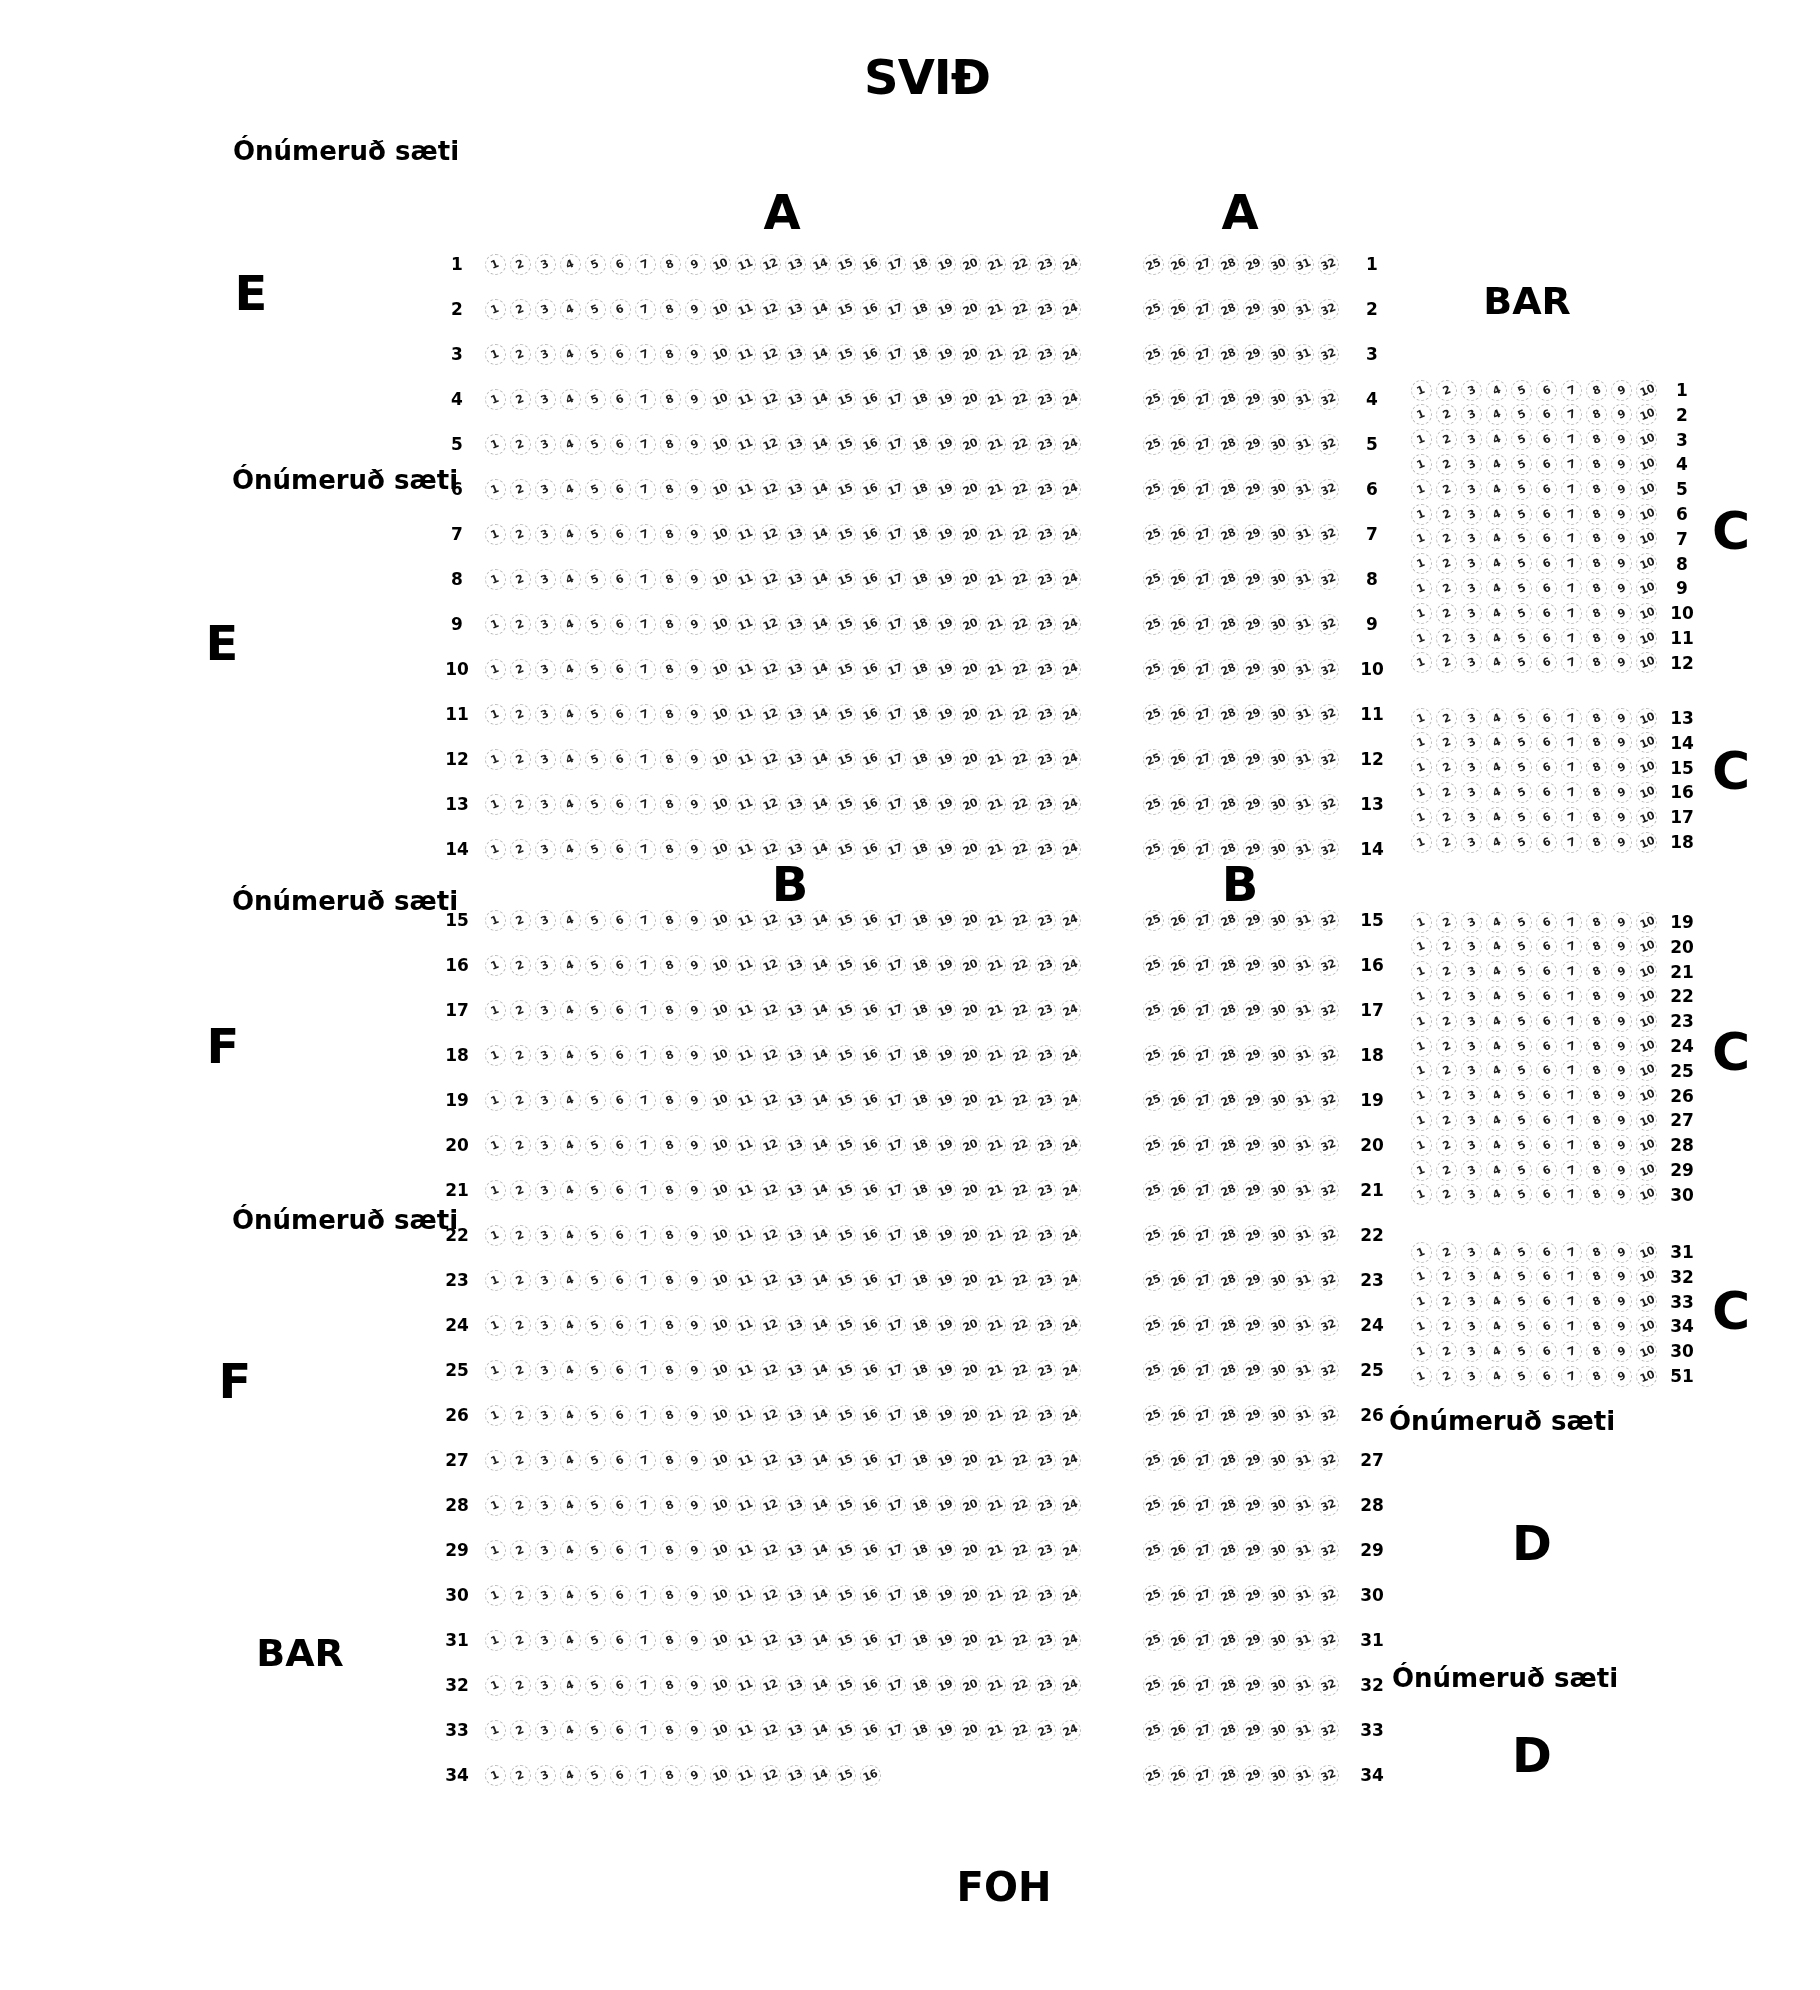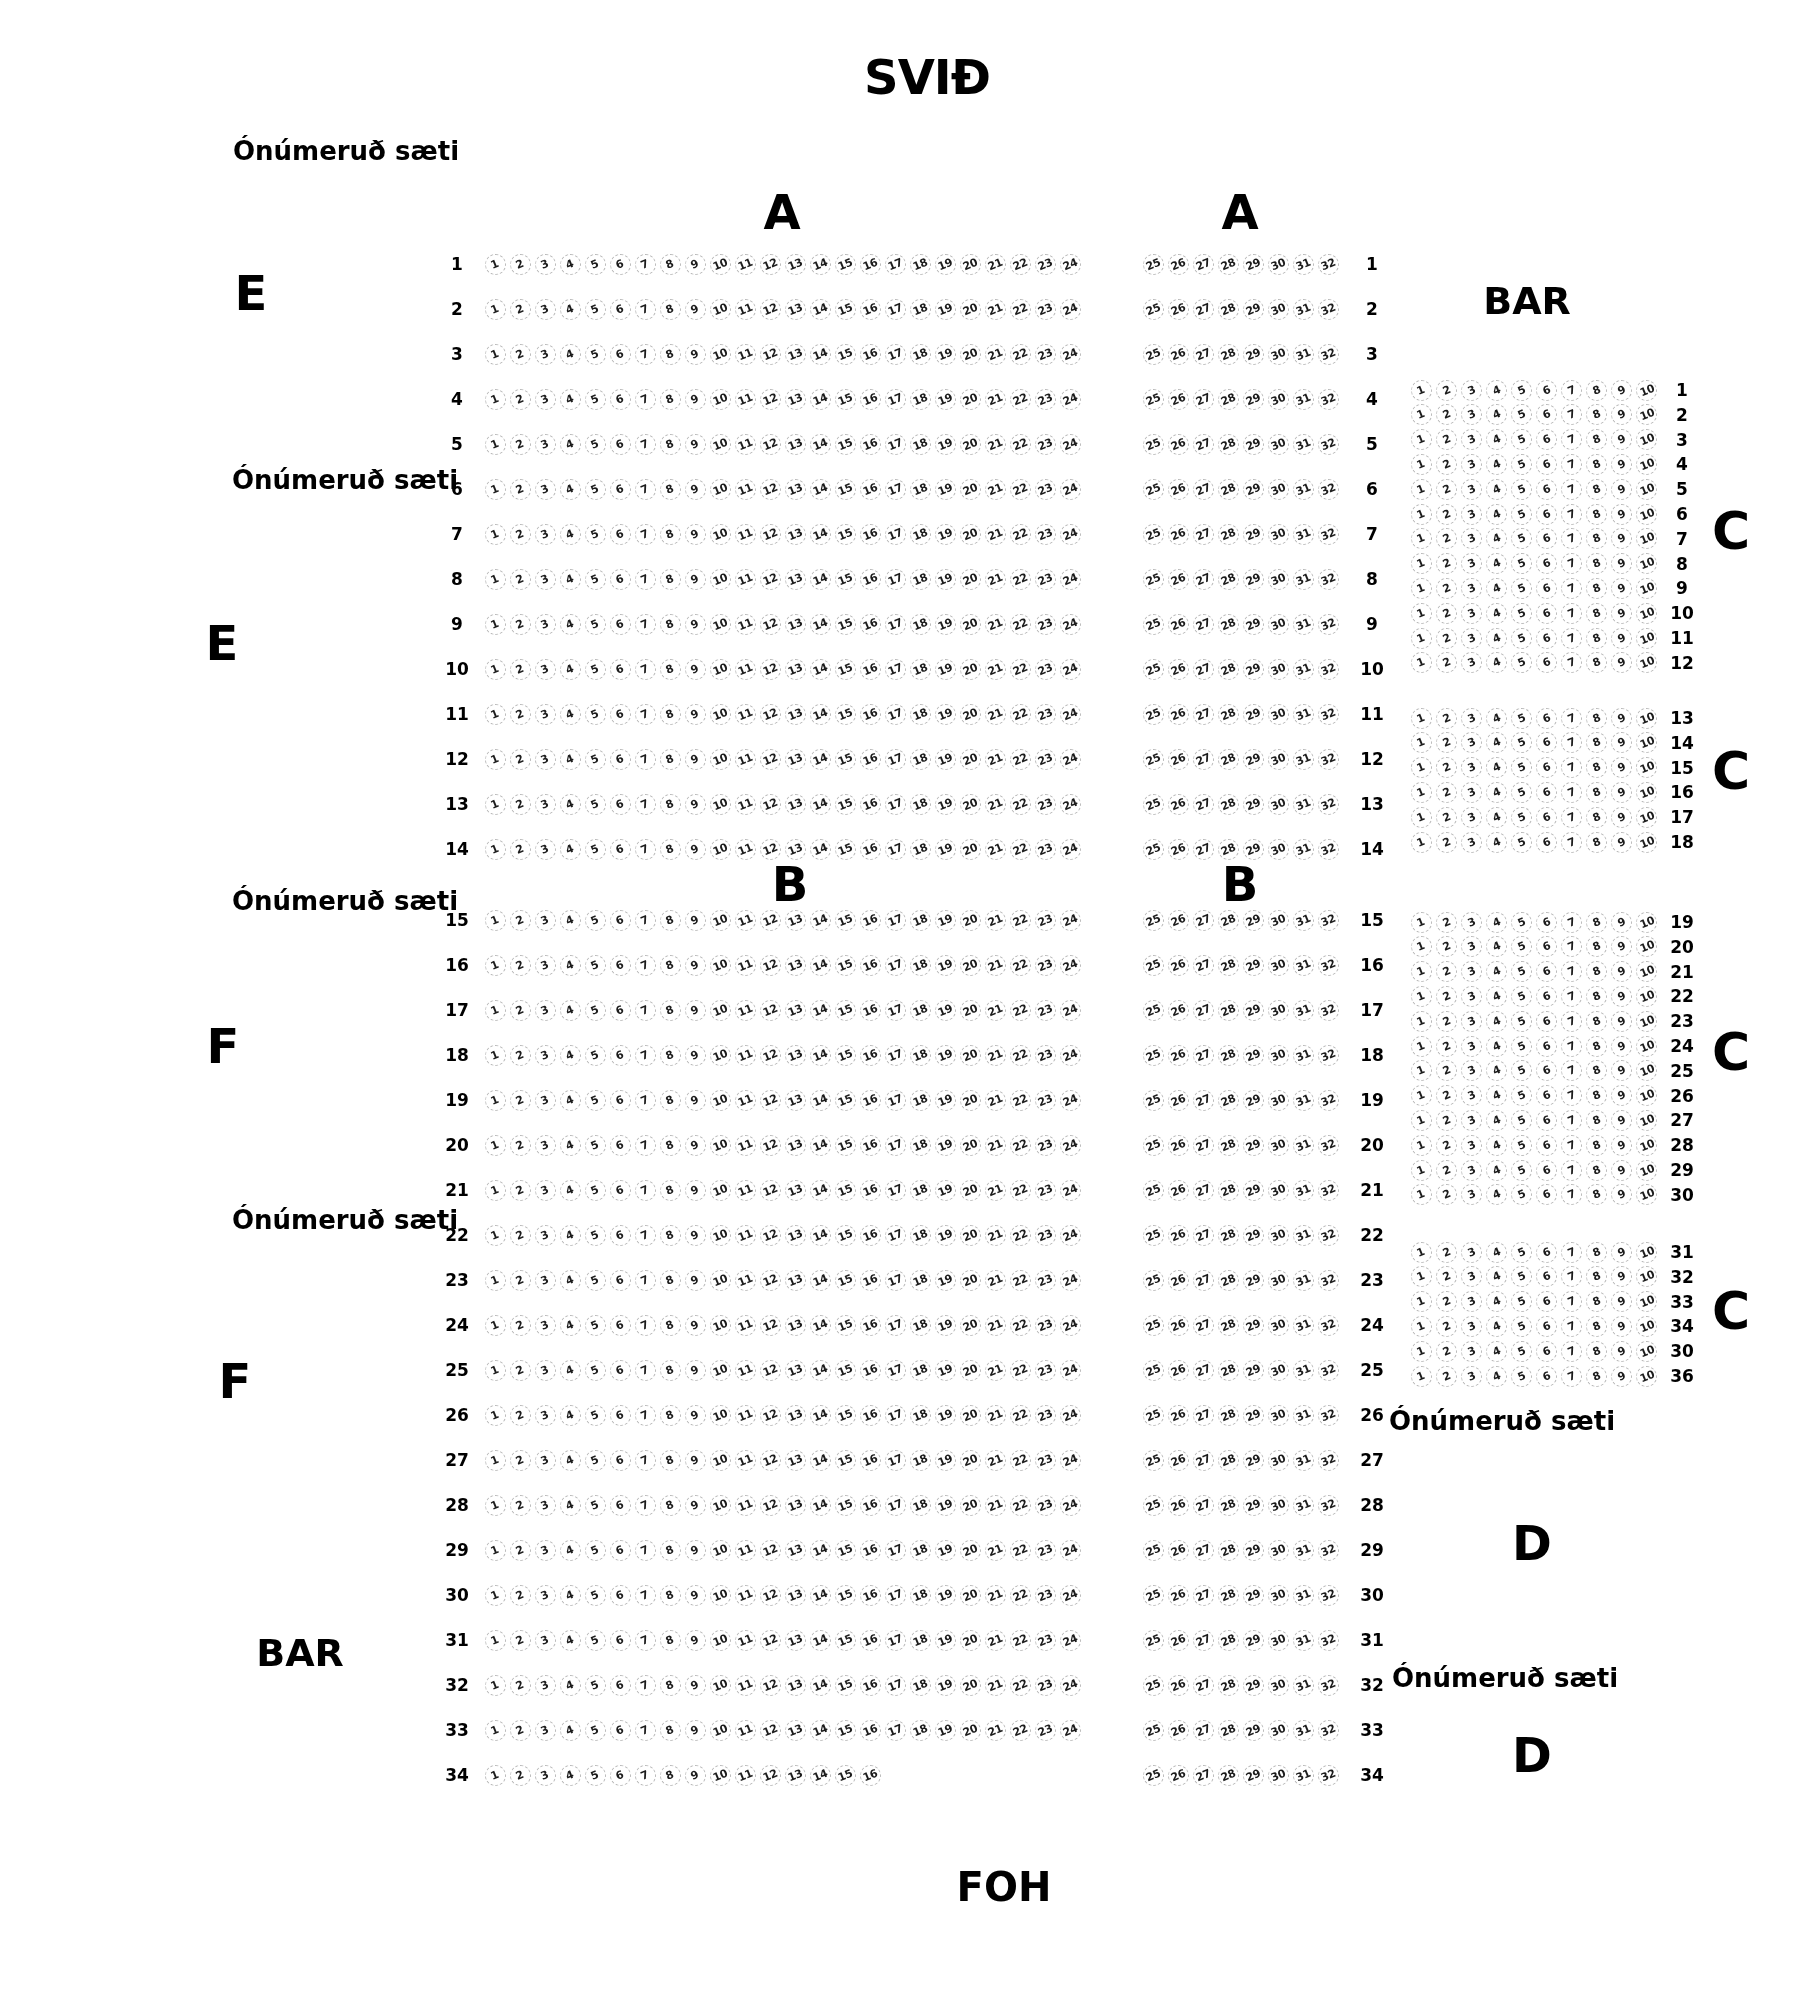--- a/index.html
+++ b/index.html
@@ -4503,15 +4503,15 @@
       </span>
       <span class="seat" style="left: 1586.2px; top: 1365.5px;">
         <i>8</i>
       </span>
       <span class="seat" style="left: 1611.3px; top: 1365.5px;">
         <i>9</i>
       </span>
       <span class="seat" style="left: 1636.4px; top: 1365.5px;">
         <i>10</i>
       </span>
-      <span class="rownum" style="left: 1657px; top: 1365px;">36</span>
+      <span class="rownum" style="left: 1657px; top: 1365px;">51</span>
     </div>
 </div>
 
 </body></html>

